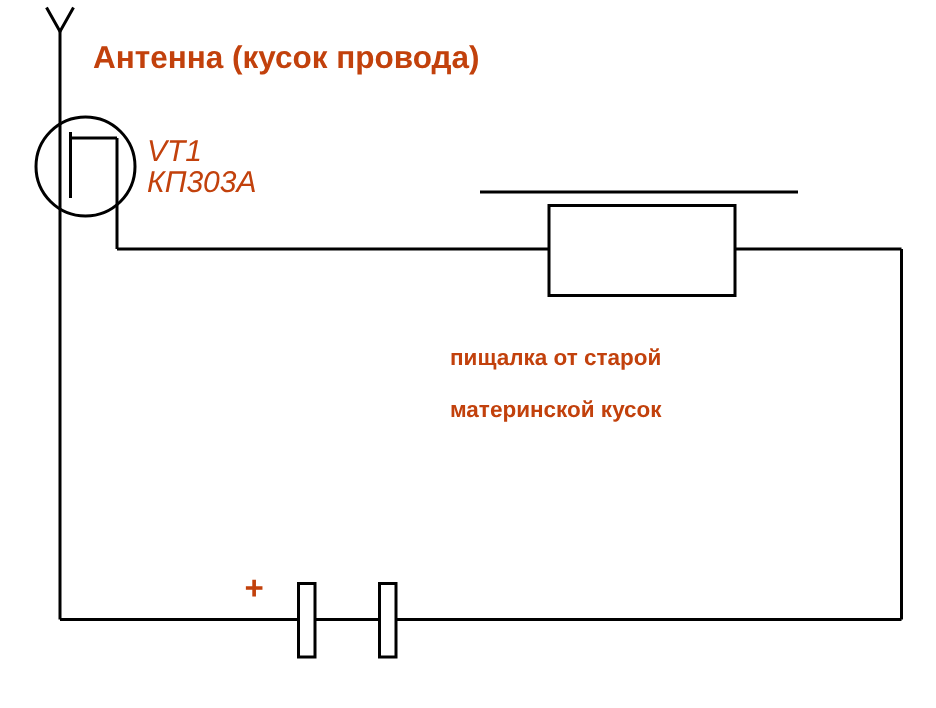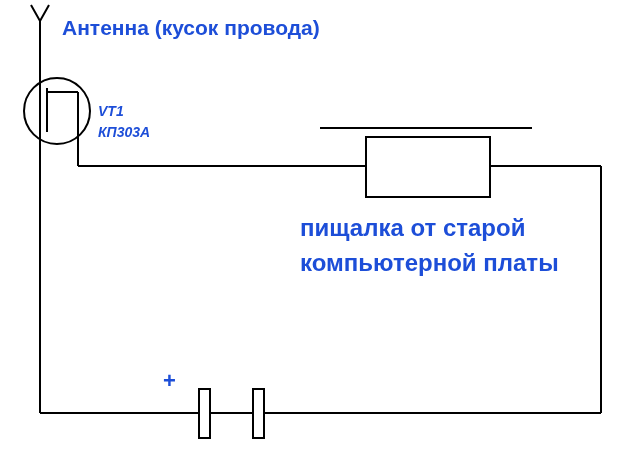--- a/index.html
+++ b/index.html
@@ -19,41 +19,42 @@
     height: 472px;
     background: #ffffff;
   }
   .schematic-svg {
     position: absolute;
     left: 0;
     top: 0;
   }
   .lbl {
     position: absolute;
-    color: #1d4ed8;
+    color: #c2410c;
     white-space: nowrap;
+    margin-top: 11px;
   }
   .lbl-antenna {
     left: 62px;
     top: 16px;
     font-size: 21px;
     font-weight: bold;
   }
   .lbl-transistor {
     left: 98px;
-    top: 101px;
-    font-size: 14px;
-    font-weight: bold;
+    top: 80px;
+    font-size: 20px;
+    font-weight: normal;
     font-style: italic;
     line-height: 21px;
   }
   .lbl-buzzer {
     left: 300px;
     top: 210px;
-    font-size: 24px;
+    font-size: 15px;
     font-weight: bold;
     line-height: 35px;
   }
   .lbl-plus {
     left: 163px;
     top: 368px;
     font-size: 22px;
     font-weight: bold;
   }
 </style>
@@ -105,18 +106,18 @@
 
   <div class="lbl lbl-antenna">Антенна (кусок провода)</div>
 
   <div class="lbl lbl-transistor">
     <div>VT1</div>
     <div>КП303А</div>
   </div>
 
   <div class="lbl lbl-buzzer">
     <div>пищалка от старой</div>
-    <div>компьютерной платы</div>
+    <div>материнской кусок</div>
   </div>
 
   <div class="lbl lbl-plus">+</div>
 
 </div>
 
 </body></html>

